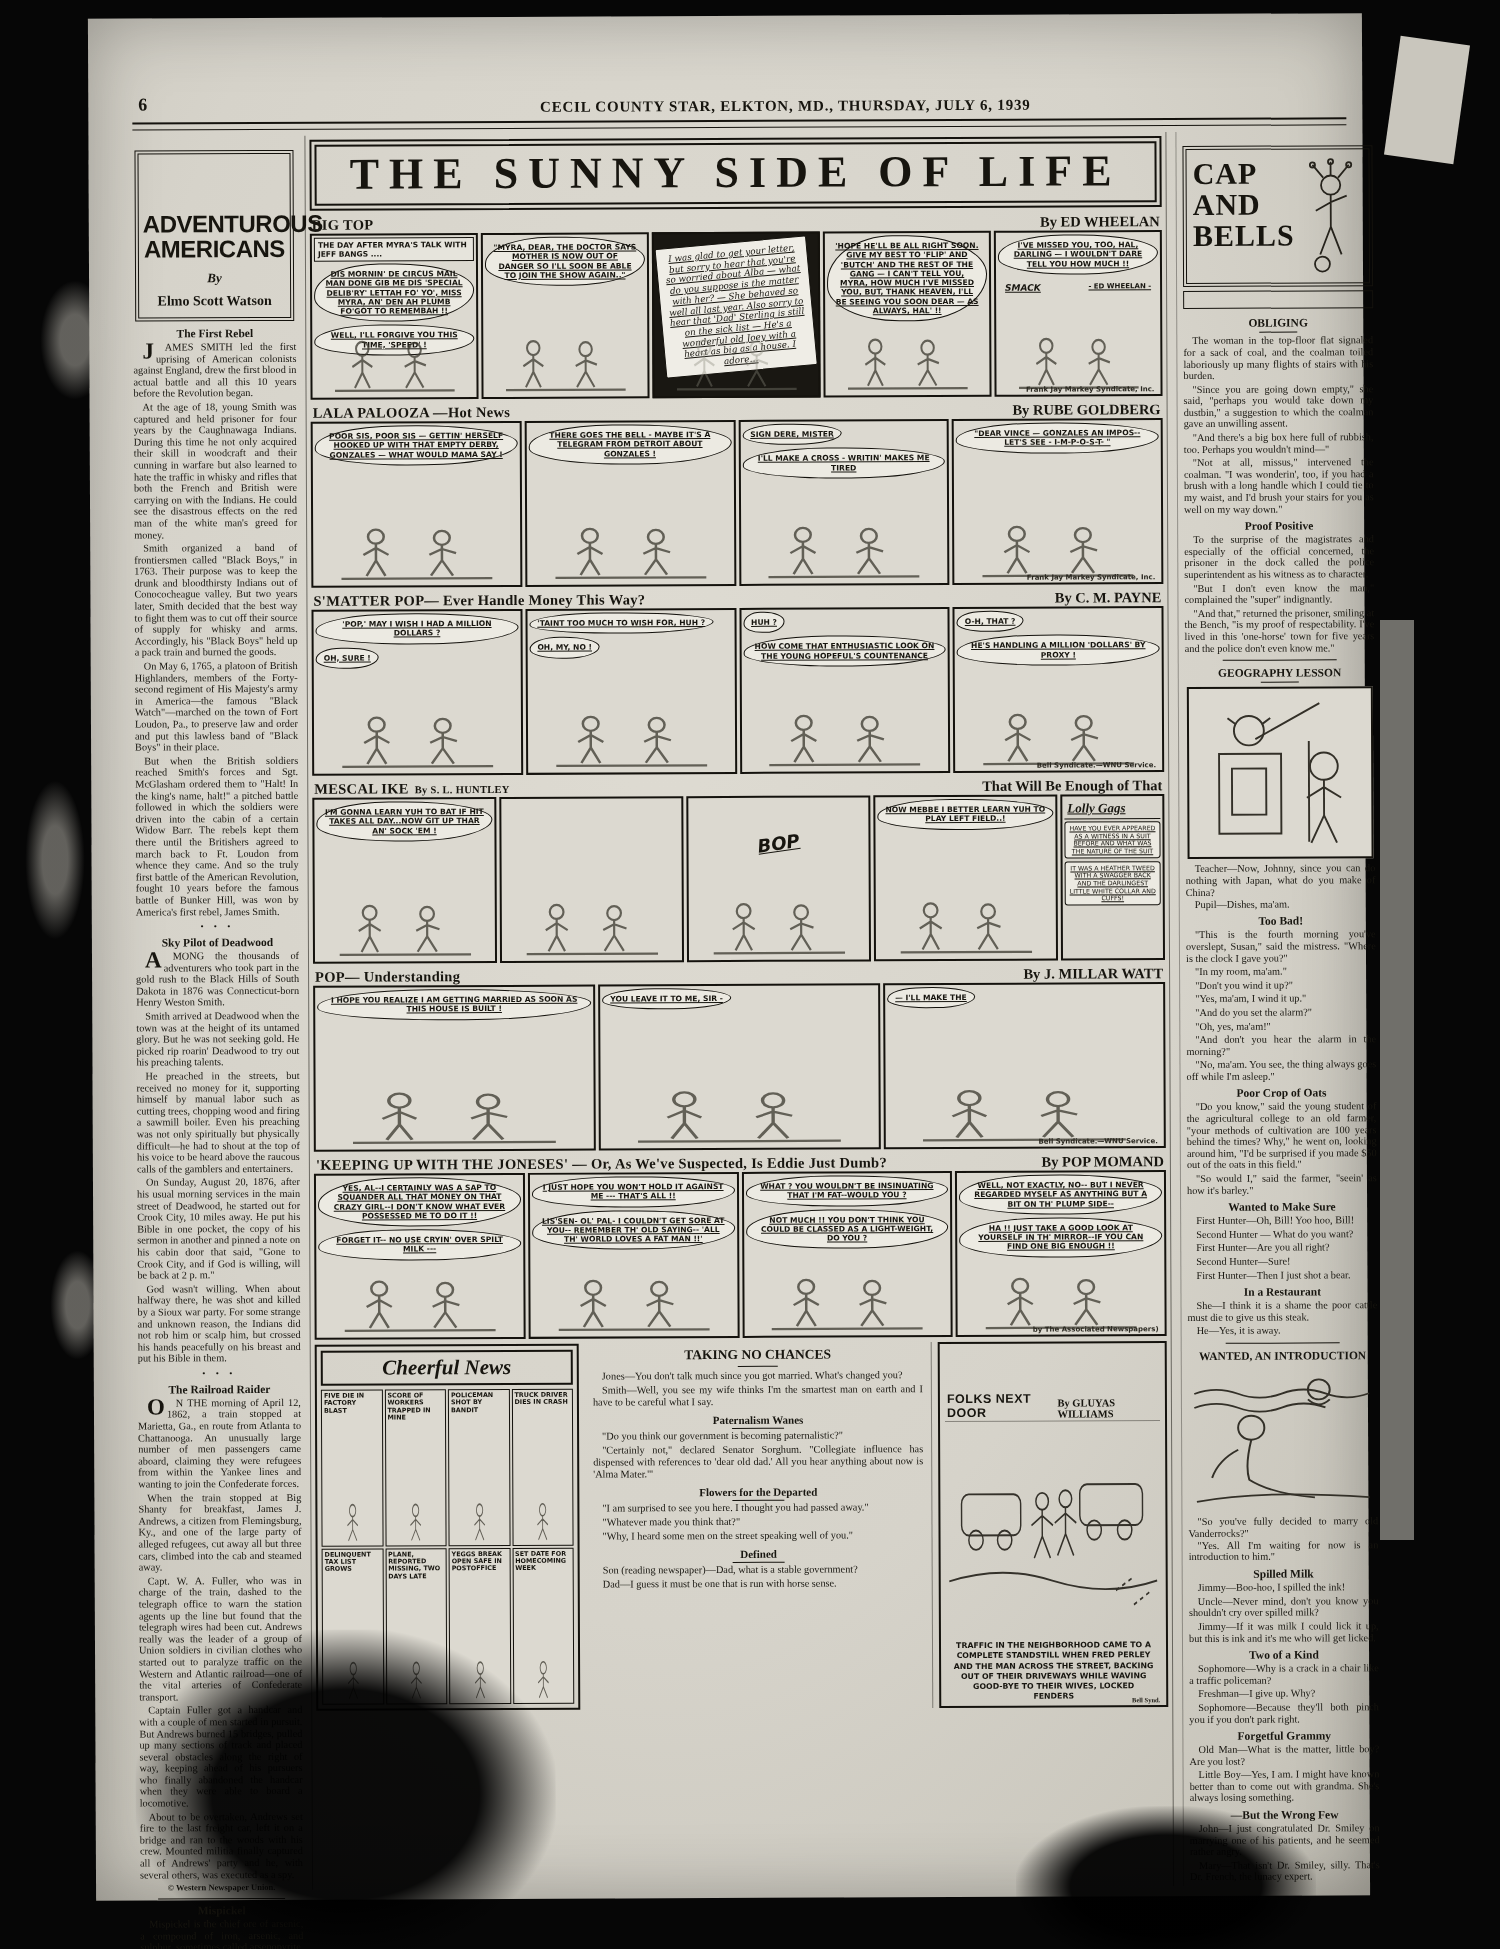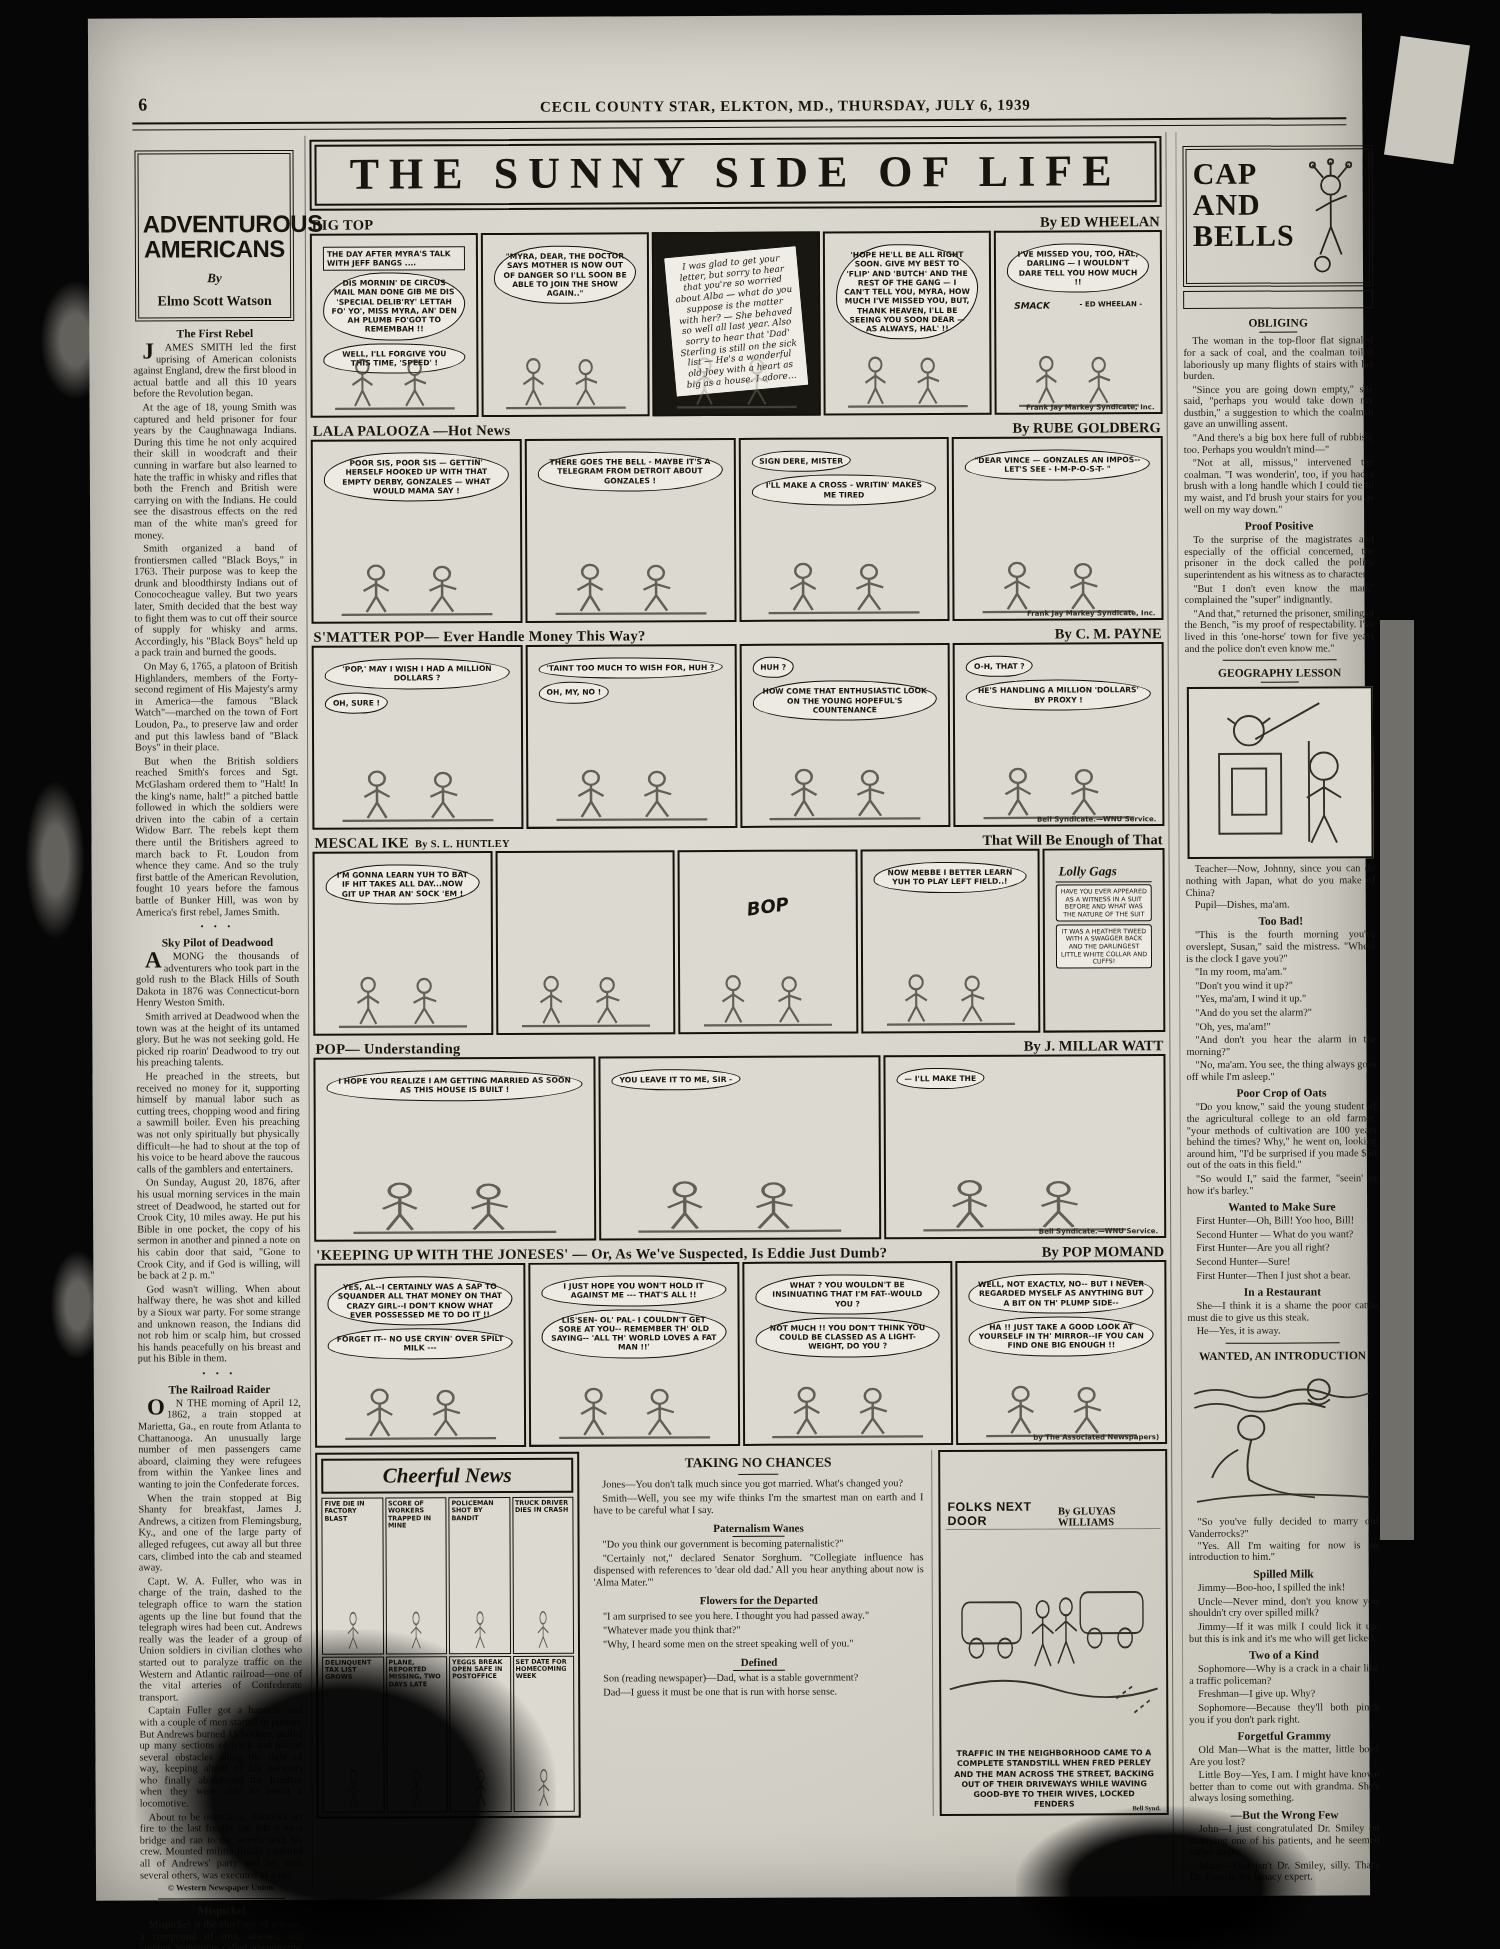--- a/index.html
+++ b/index.html
@@ -50,21 +50,21 @@
           font-size:44px;font-weight:bold;letter-spacing:10px;padding:2px 0 4px 0;}
   
   .strip{position:relative;margin-bottom:5px;}
   .strip-head{display:flex;justify-content:space-between;align-items:baseline;padding:0 2px;}
   .strip-title{font-size:14.5px;font-weight:bold;letter-spacing:.3px;}
   .strip-byline-inline{font-size:10.5px;font-weight:bold;margin-left:6px;margin-top:28px;}
   .strip-byline-inline:empty{display:none;}
   .strip-right{font-size:14.5px;font-weight:bold;}
   .panels{display:flex;gap:3px;align-items:stretch;}
   .panel{flex:1;border:2px solid #14120d;background:#dcd9d0;position:relative;
-         min-height:158px;padding:11px;overflow:hidden;}
+         min-height:158px;padding:2px;overflow:hidden;text-decoration:underline;}
   .panel[data-dark="1"]{background:#191712;}
   .panel[data-side="1"]{flex:0 0 96px;background:#d8d5cc;}
   .caption{border:1.2px solid #14120d;background:#e6e4dc;font-family:"DejaVu Sans",sans-serif;
            font-size:7.5px;font-weight:bold;padding:2px 3px;margin-bottom:2px;display:inline-block;}
   .caption:empty{display:none;}
   .panel[data-side="1"] .caption{display:block;font-family:"Liberation Serif",serif;font-style:italic;
            font-size:13px;border:none;border-bottom:1.5px solid #14120d;background:none;text-align:left;}
   .bubbles{display:flex;flex-wrap:wrap;gap:3px;align-items:flex-start;}
   .bubble{background:#eceae2;border:1.5px solid #14120d;
           border-radius:45% 55% 50% 50% / 60% 50% 60% 45%;

